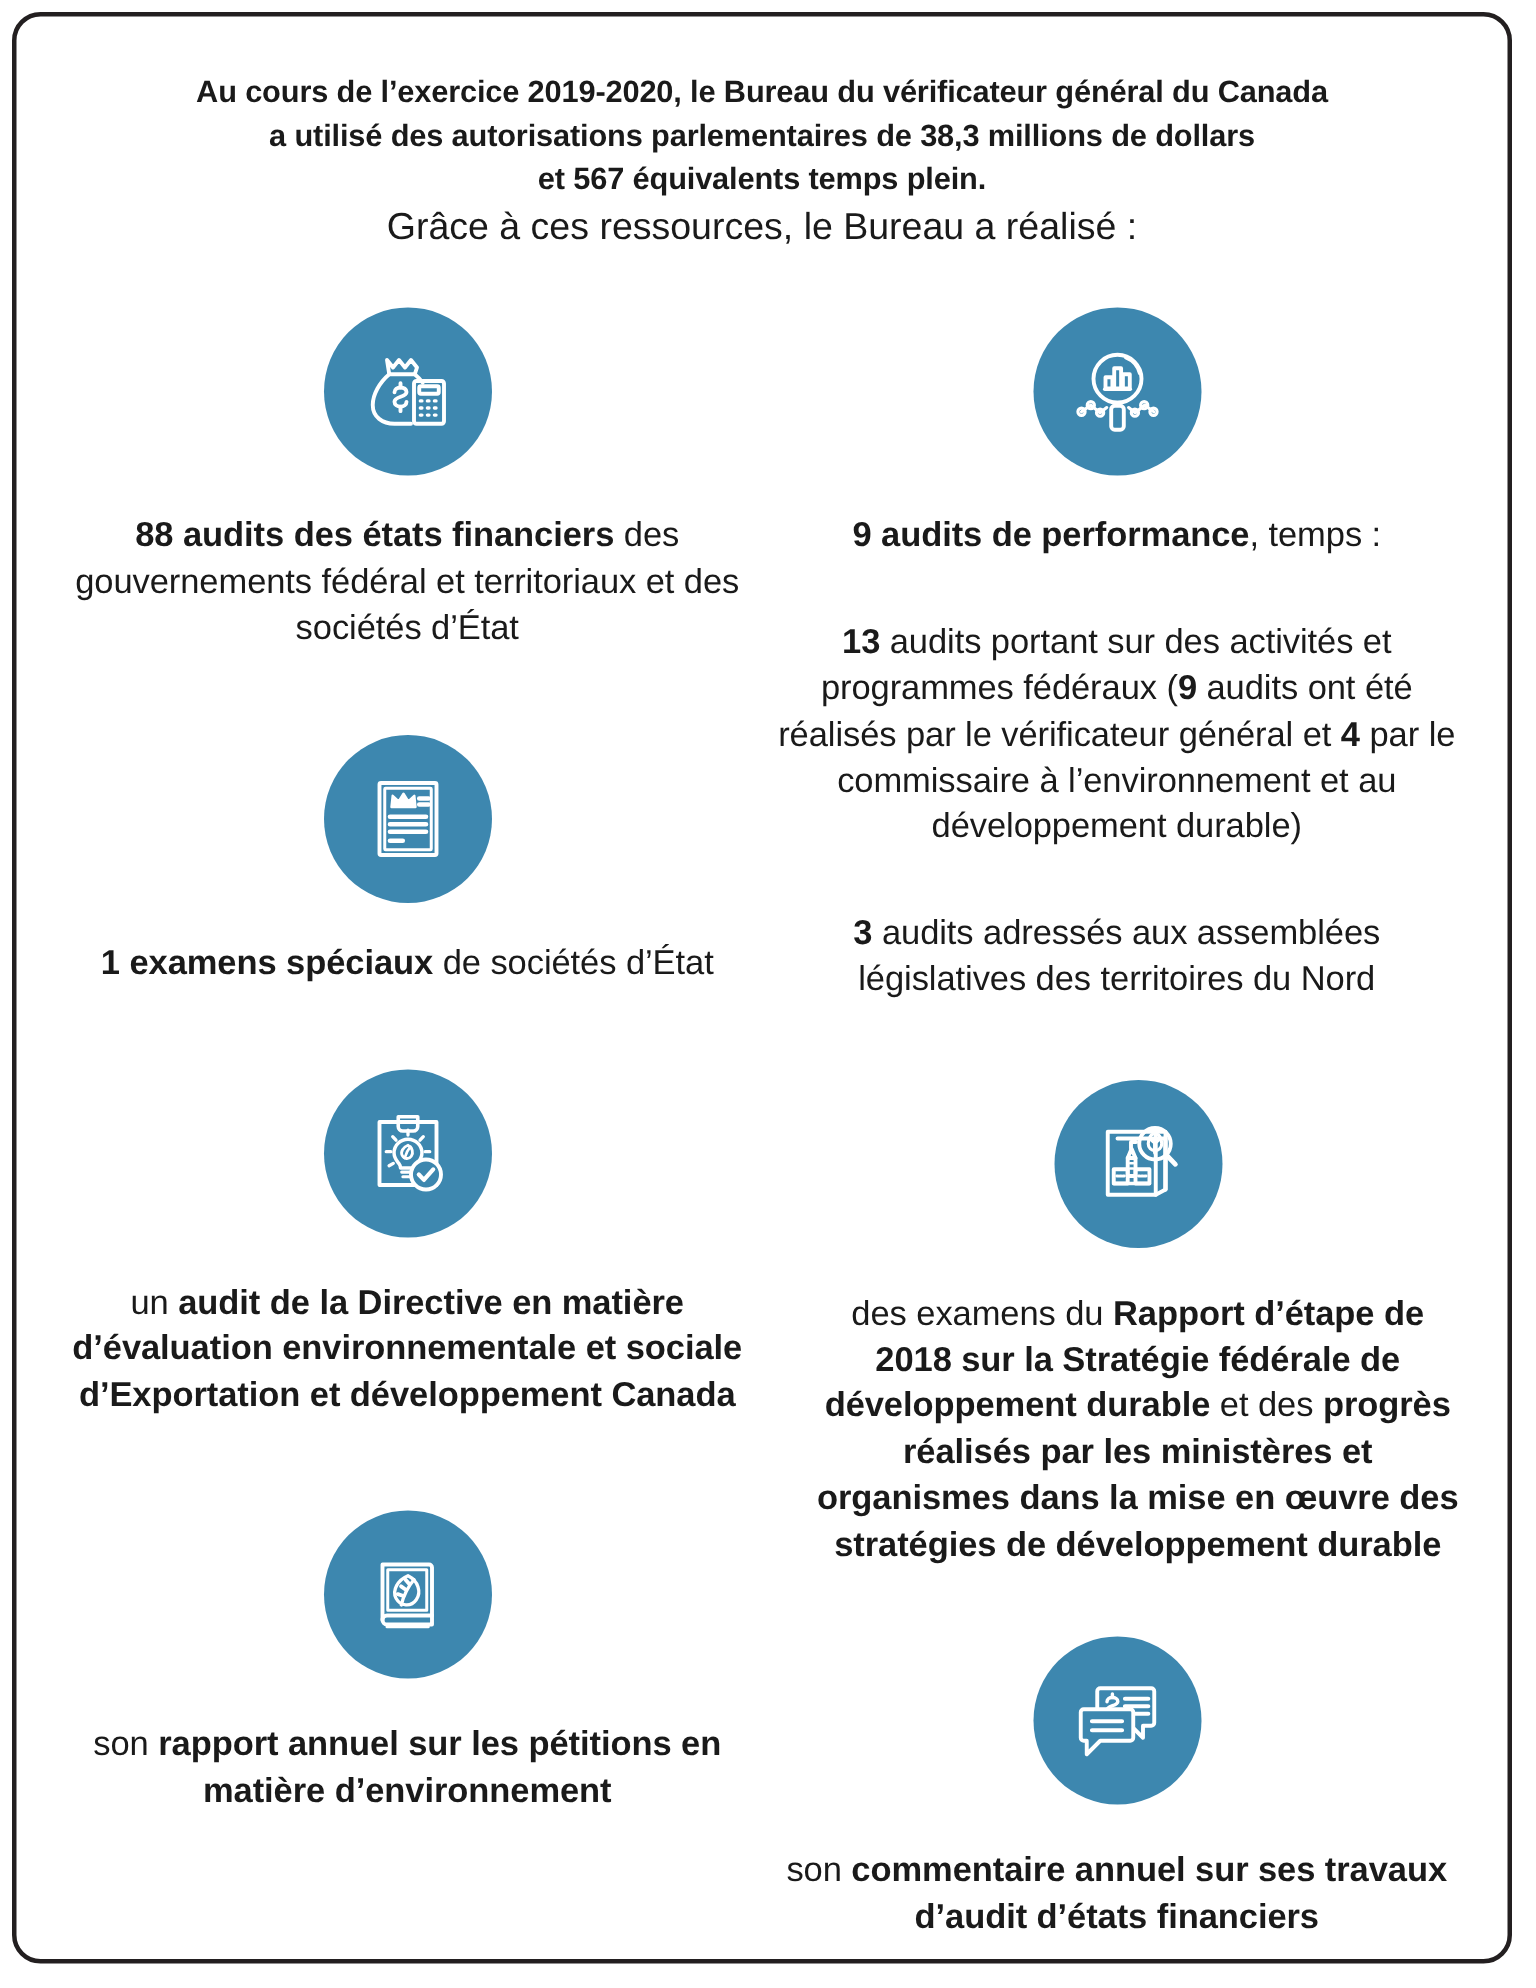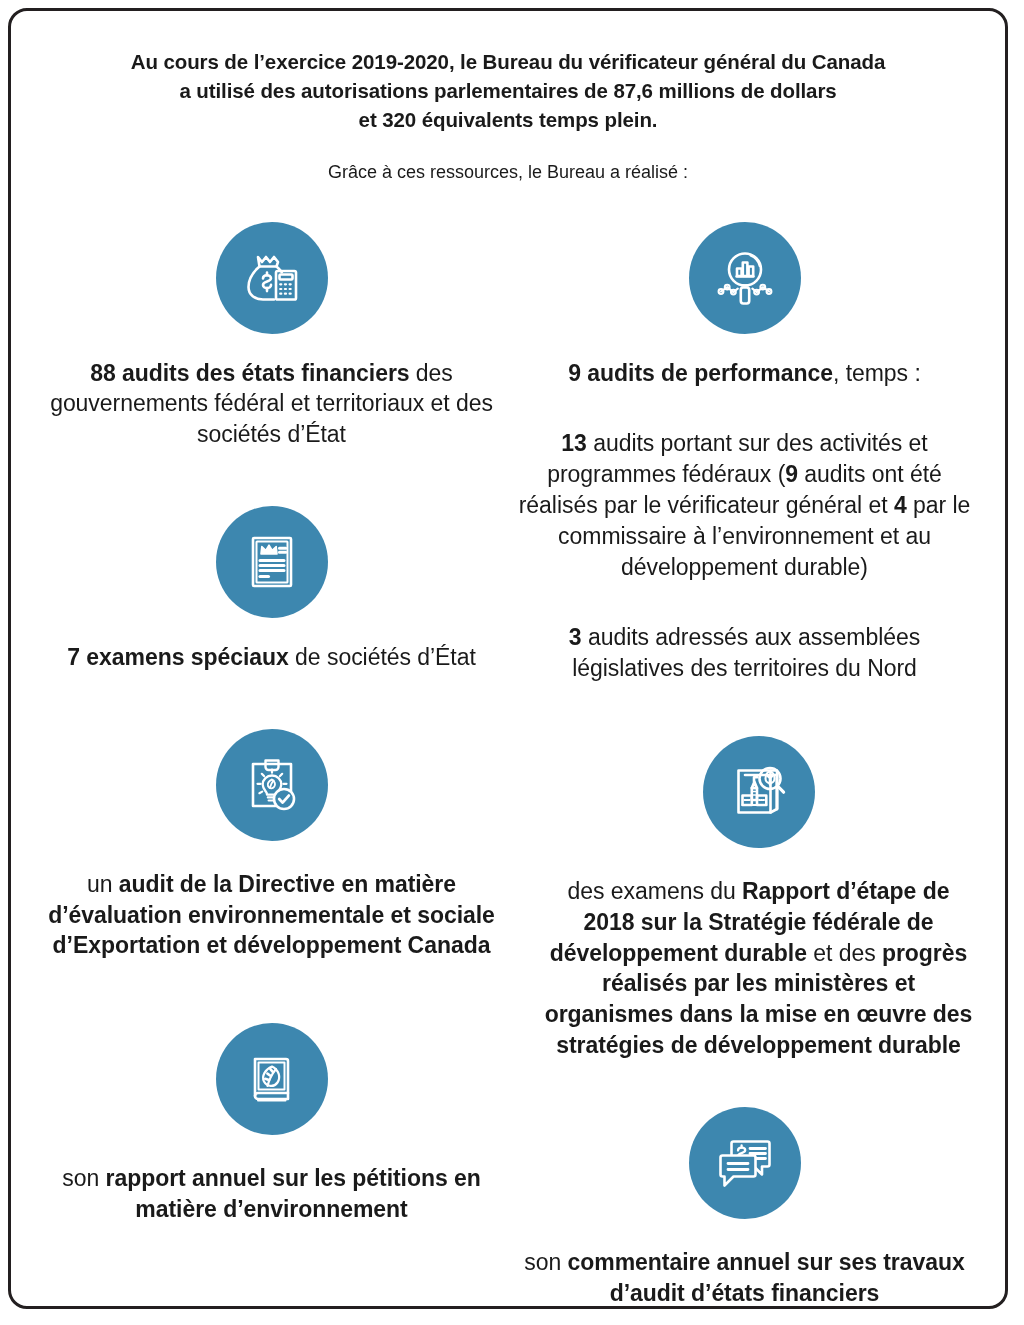--- a/index.html
+++ b/index.html
@@ -35,22 +35,21 @@
     text-align: center;
   }
   .header-main {
     font-size: 20.5px;
     font-weight: bold;
     line-height: 1.42;
     letter-spacing: -0.1px;
   }
   .header-main .line { display: block; }
   .header-sub {
-    margin-top: 26px;
-    font-size: 18px;
+    font-size: 25px;
     font-weight: normal;
     line-height: 1.4;
   }
 
   
   .columns {
     position: relative;
     display: flex;
     padding: 0 24px;
     box-sizing: border-box;
@@ -104,22 +103,22 @@
   .mt-62 { margin-top: 62px; }
 </style>
 </head>
 <body>
 
 <div class="frame">
 
   <div class="header">
     <div class="header-main">
       <span class="line">Au cours de l’exercice 2019-2020, le Bureau du vérificateur général du Canada</span>
-      <span class="line">a utilisé des autorisations parlementaires de 87,6 millions de dollars</span>
-      <span class="line">et 320 équivalents temps plein.</span>
+      <span class="line">a utilisé des autorisations parlementaires de 38,3 millions de dollars</span>
+      <span class="line">et 567 équivalents temps plein.</span>
     </div>
     <div class="header-sub">Grâce à ces ressources, le Bureau a réalisé :</div>
   </div>
 
   <div class="columns">
 
     <div class="col col-left">
 
       <div class="block mt-36">
         <div class="icon-circle">
@@ -155,21 +154,21 @@
 
             <path d="M25 28 l0.8-7.5 4 3.8 3.2-5.2 3.2 5.2 4-3.8 0.8 7.5 Z" fill="#ffffff" stroke-width="1.6"></path>
 
             <path d="M43.5 22.3 h6.2 M43.5 26.3 h6.2" stroke-width="3.1"></path>
 
             <path d="M24 34.5 h24 M24 39.5 h24 M24 44.5 h24" stroke-width="3.1"></path>
             <path d="M24 50.5 h8.5" stroke-width="3.1"></path>
           </svg>
         </div>
         <div class="caption mt-24">
-          <b>7 examens spéciaux</b><span> de sociétés d’État</span>
+          <b>1 examens spéciaux</b><span> de sociétés d’État</span>
         </div>
       </div>
 
       <div class="block mt-56">
         <div class="icon-circle">
           <svg viewBox="0 0 72 72" fill="none" stroke="#ffffff" stroke-width="2.6" stroke-linecap="round" stroke-linejoin="round">
 
             <path d="M17 15 h38 v42 h-38 Z"></path>
             <path d="M29.5 11.5 h13 v6.5 a3 3 0 0 1-3 3 h-7 a3 3 0 0 1-3-3 Z" stroke-width="2.4"></path>
 

